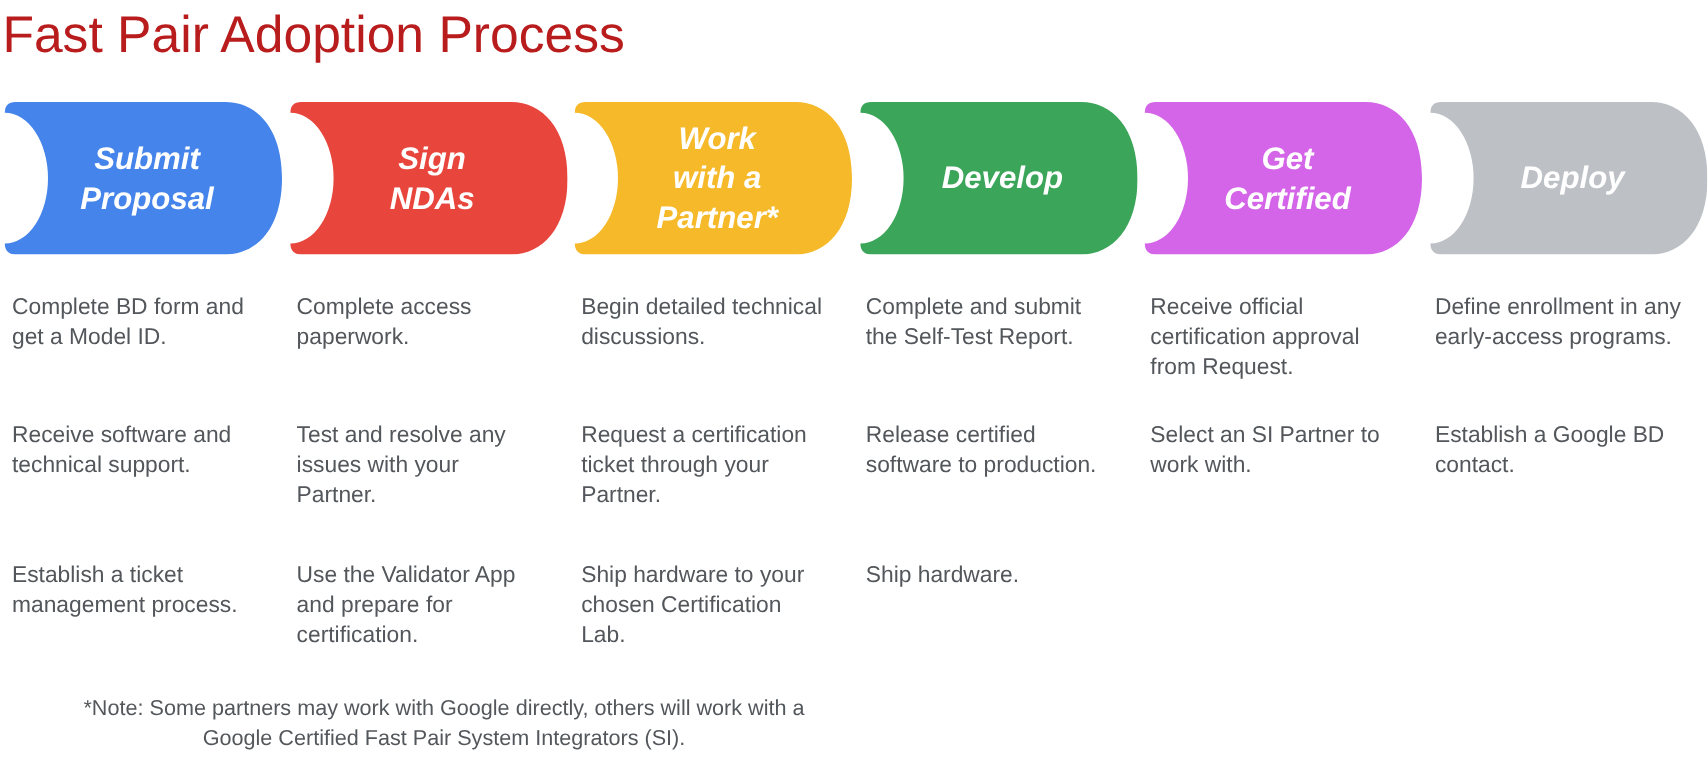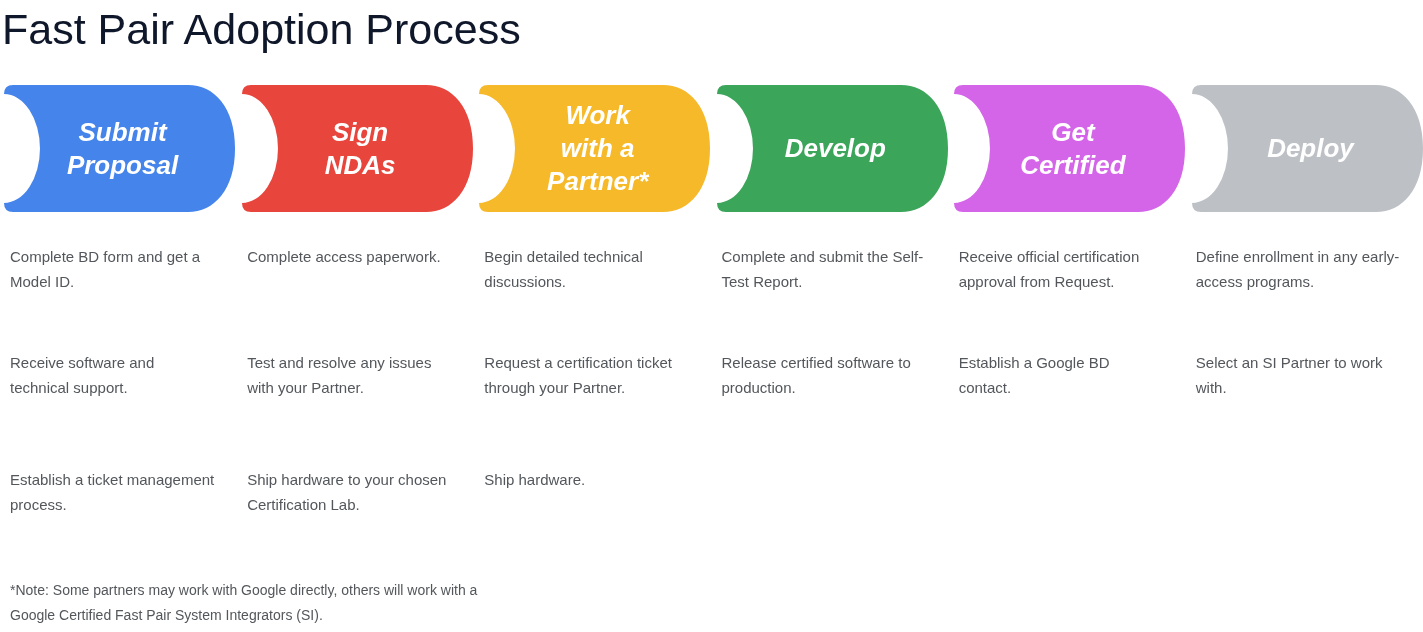--- a/index.html
+++ b/index.html
@@ -12,21 +12,21 @@
     overflow: hidden;
   }
   .title {
     position: absolute;
     left: 2px;
     top: 0px;
     margin: 0;
     font-size: 43px;
     font-weight: 400;
     line-height: 58px;
-    color: #0f172a;
+    color: #b91c1c;
     letter-spacing: 0px;
   }
   .stages-row {
     position: absolute;
     top: 85px;
     left: 0;
     width: 1423px;
     display: flex;
     justify-content: space-between;
     font-style: italic;
@@ -62,33 +62,34 @@
     left: 0;
     width: 1423px;
     display: grid;
     grid-template-columns: repeat(6, 237.16px);
     grid-template-rows: 106px 117px auto;
   }
   .step {
     box-sizing: border-box;
     padding-left: 10px;
     padding-right: 21px;
-    font-size: 15px;
+    font-size: 19px;
     line-height: 25px;
     color: #53575b;
   }
   .note {
     position: absolute;
     left: 10px;
     top: 578px;
     width: 720px;
-    font-size: 14px;
+    font-size: 18px;
     line-height: 25px;
     color: #53575b;
     white-space: pre-line;
+    text-align: center;
   }
 </style>
 </head>
 <body>
 
 <div class="page">
 
   <h1 class="title">Fast Pair Adoption Process</h1>
 
   <div class="stages-row">
@@ -149,23 +150,24 @@
     <div class="step">Begin detailed technical discussions.</div>
     <div class="step">Complete and submit the Self-Test Report.</div>
     <div class="step">Receive official certification approval from Request.</div>
 
     <div class="step">Define enrollment in any early-access programs.</div>
     <div class="step">Receive software and technical support.</div>
     <div class="step">Test and resolve any issues with your Partner.</div>
     <div class="step">Request a certification ticket through your Partner.</div>
     <div class="step">Release certified software to production.</div>
 
+    <div class="step">Select an SI Partner to work with.</div>
     <div class="step">Establish a Google BD contact.</div>
-    <div class="step">Select an SI Partner to work with.</div>
     <div class="step">Establish a ticket management process.</div>
+    <div class="step">Use the Validator App and prepare for certification.</div>
     <div class="step">Ship hardware to your chosen Certification Lab.</div>
     <div class="step">Ship hardware.</div>
   </div>
 
   <div class="note">*Note: Some partners may work with Google directly, others will work with a
 Google Certified Fast Pair System Integrators (SI).</div>
 
 </div>
 
 </body></html>

